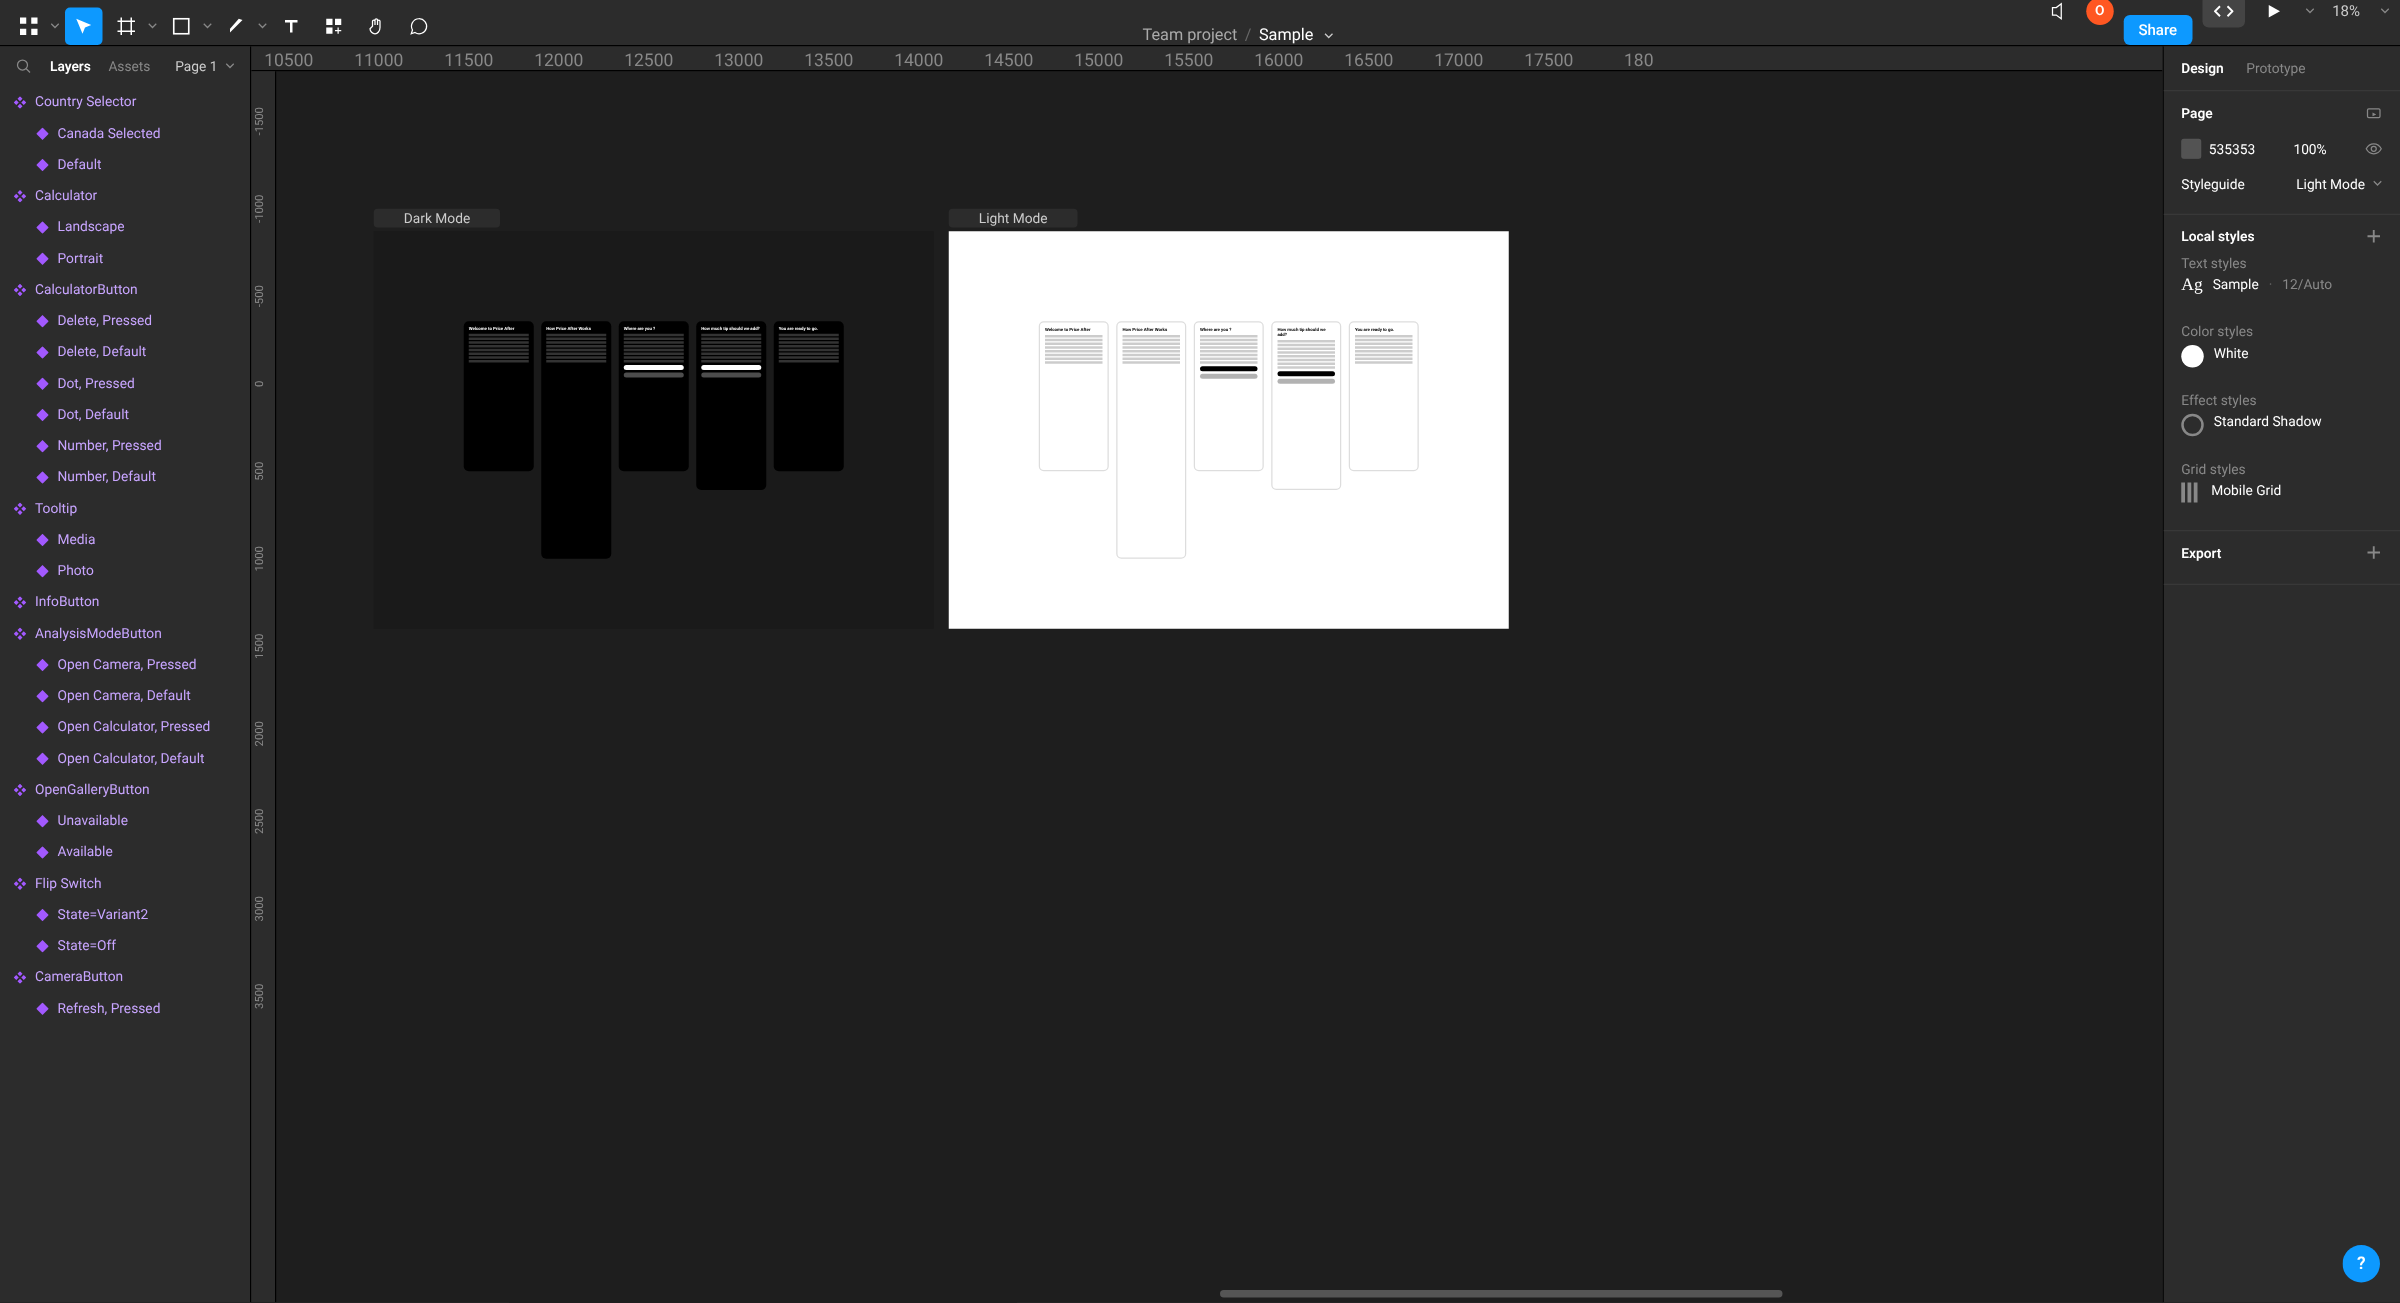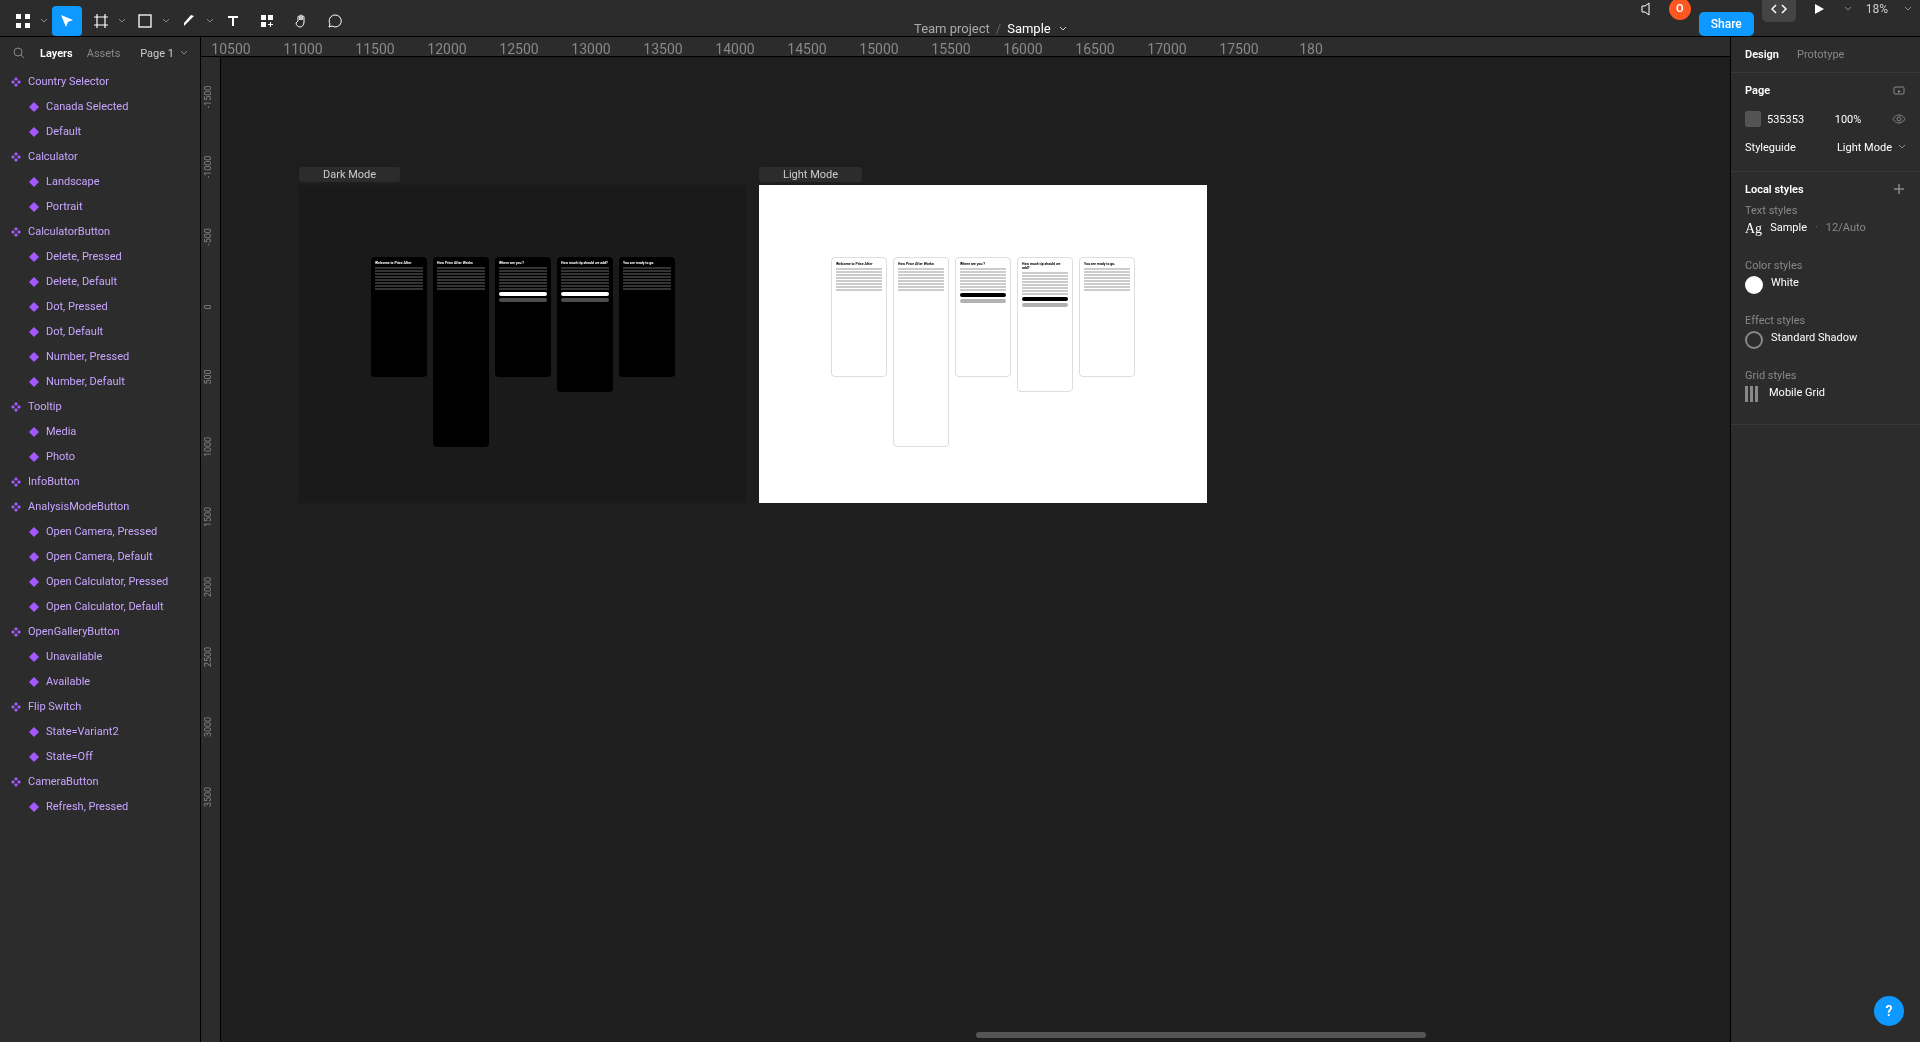--- a/index.html
+++ b/index.html
@@ -688,16 +688,24 @@
       <div style="color:#888;margin:10px 0 4px;">Grid styles</div>
       <div class="style-row">
         <div class="grid-icon">
             <span></span>
             <span></span>
             <span></span>
           </div>
         <span>Mobile Grid</span>
       </div>
     </div>
+    <div class="section">
+      <div class="section-header">
+        <span class="section-label">Export</span>
+        <svg class="plus-icon" viewBox="0 0 14 14">
+            <path d="M7 2v10M2 7h10" stroke="#888" stroke-width="1.5"></path>
+          </svg>
+      </div>
+    </div>
   </div>
 </div>
 
 <div class="help-btn">?</div>
 
 </body></html>

